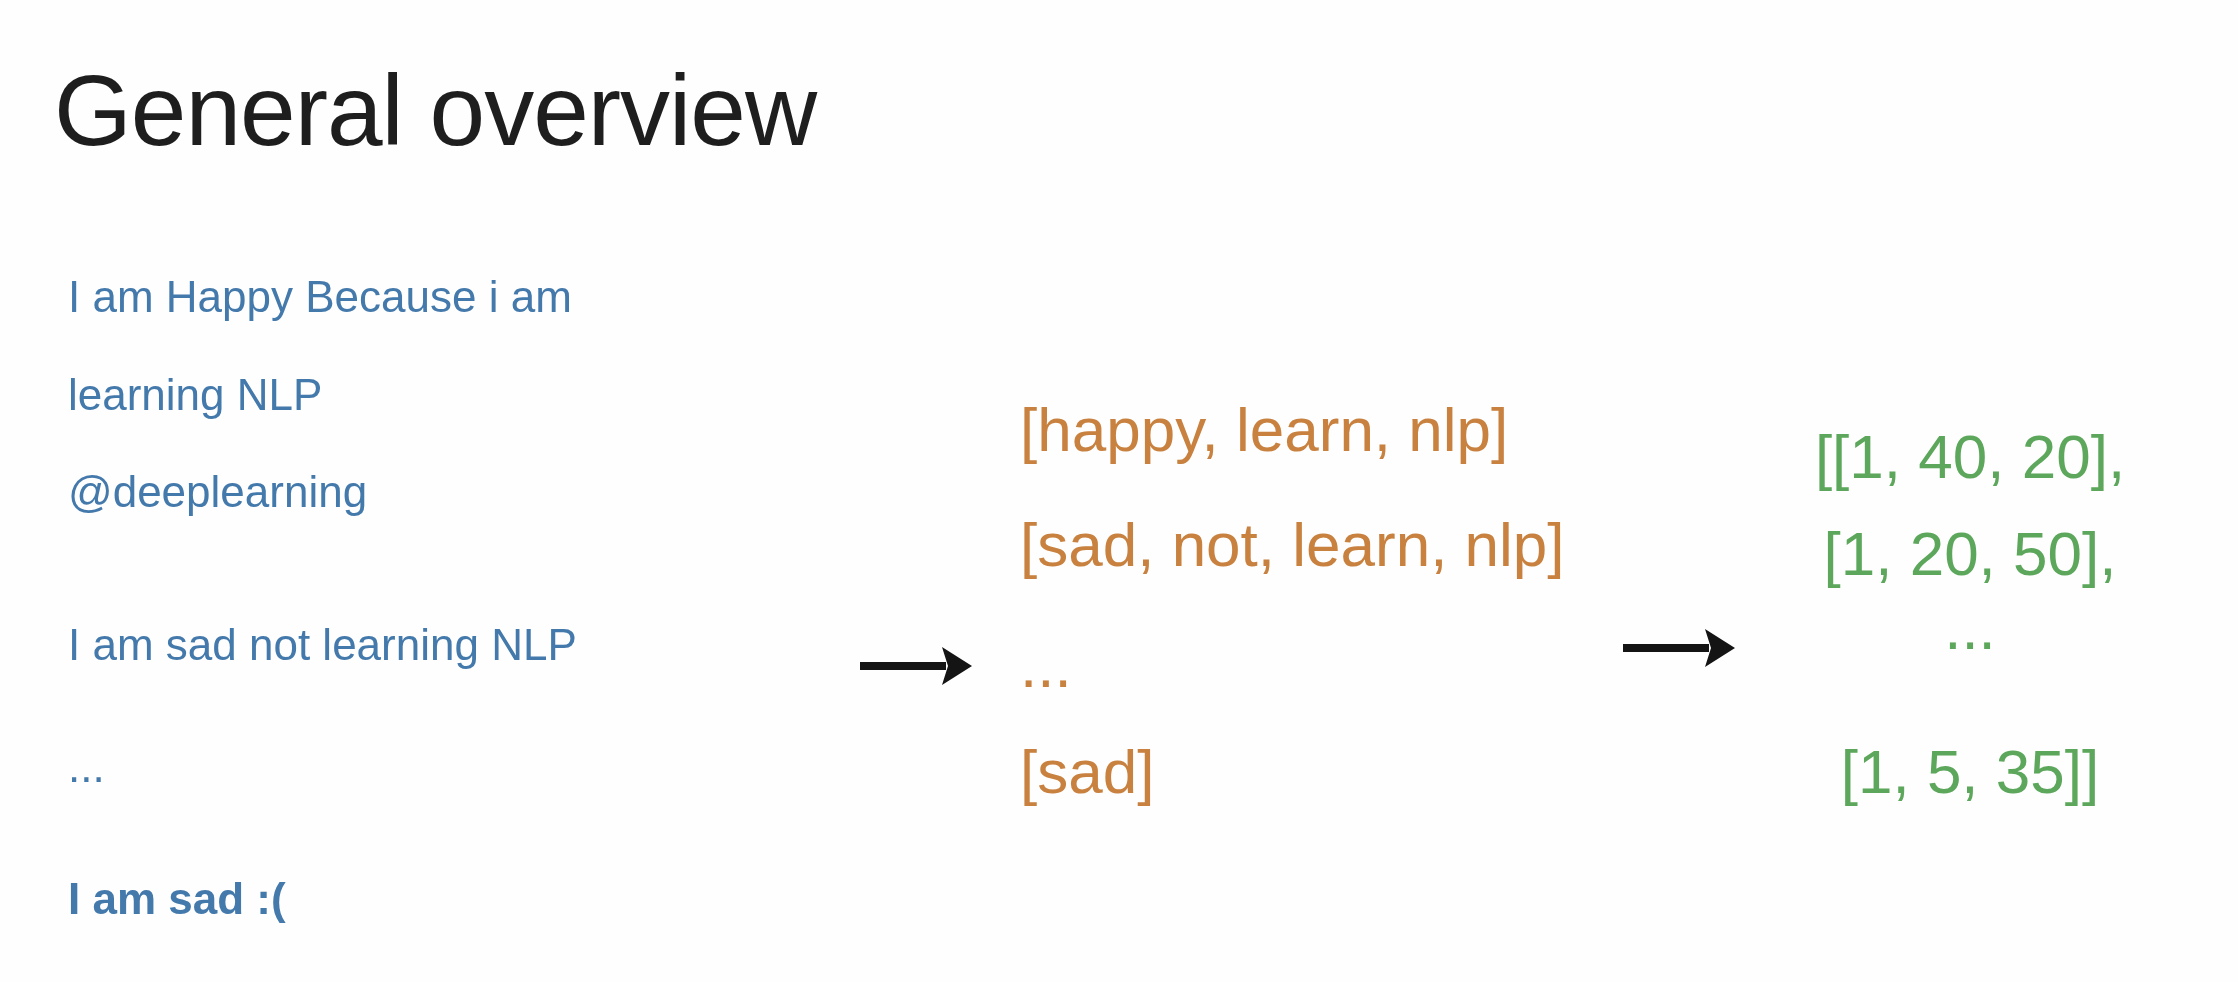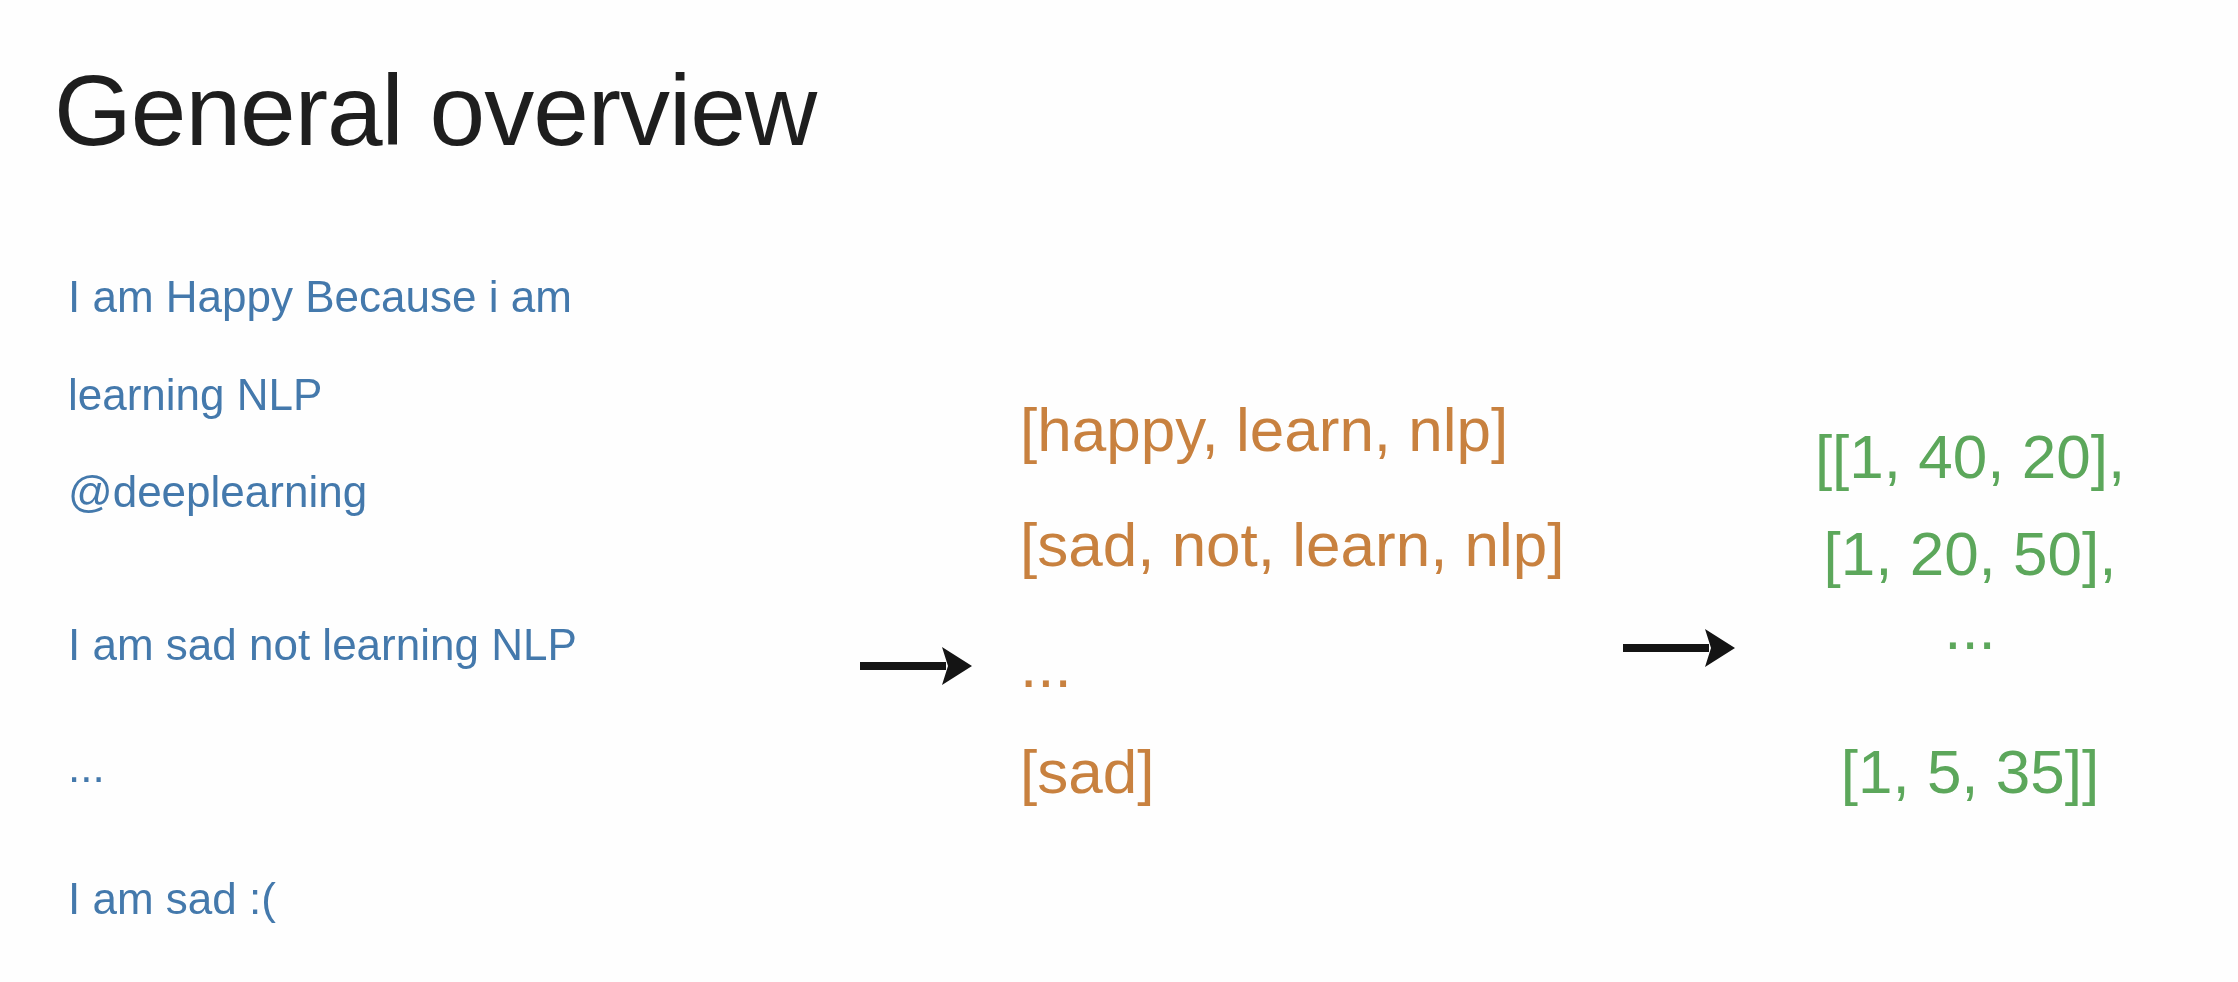--- a/index.html
+++ b/index.html
@@ -60,21 +60,21 @@
 
 <div class="slide">
 
   <h1 class="slide-title">General overview</h1>
 
   <div class="line tweet-line" style="top:271px;">I am Happy Because i am</div>
   <div class="line tweet-line" style="top:369px;">learning NLP</div>
   <div class="line tweet-line" style="top:466px;">@deeplearning</div>
   <div class="line tweet-line" style="top:619px;">I am sad not learning NLP</div>
   <div class="line tweet-line" style="top:741px;">...</div>
-  <div class="line tweet-line" style="top:873px;">I am sad :(</div>
+  <div class="line tweet-line" style="top:873px;font-weight:bold;">I am sad :(</div>
 
   <div class="flow-arrow" style="left:856px; top:638px;">
     <svg width="118" height="56" viewBox="0 0 118 56" aria-hidden="true">
       <line x1="4" y1="28" x2="90" y2="28" stroke="currentColor" stroke-width="8"></line>
       <polygon points="86,9 116,28 86,47 92,28" fill="currentColor"></polygon>
     </svg>
   </div>
 
   <div class="line token-line" style="top:393px;">[happy, learn, nlp]</div>
   <div class="line token-line" style="top:508px;">[sad, not, learn, nlp]</div>

